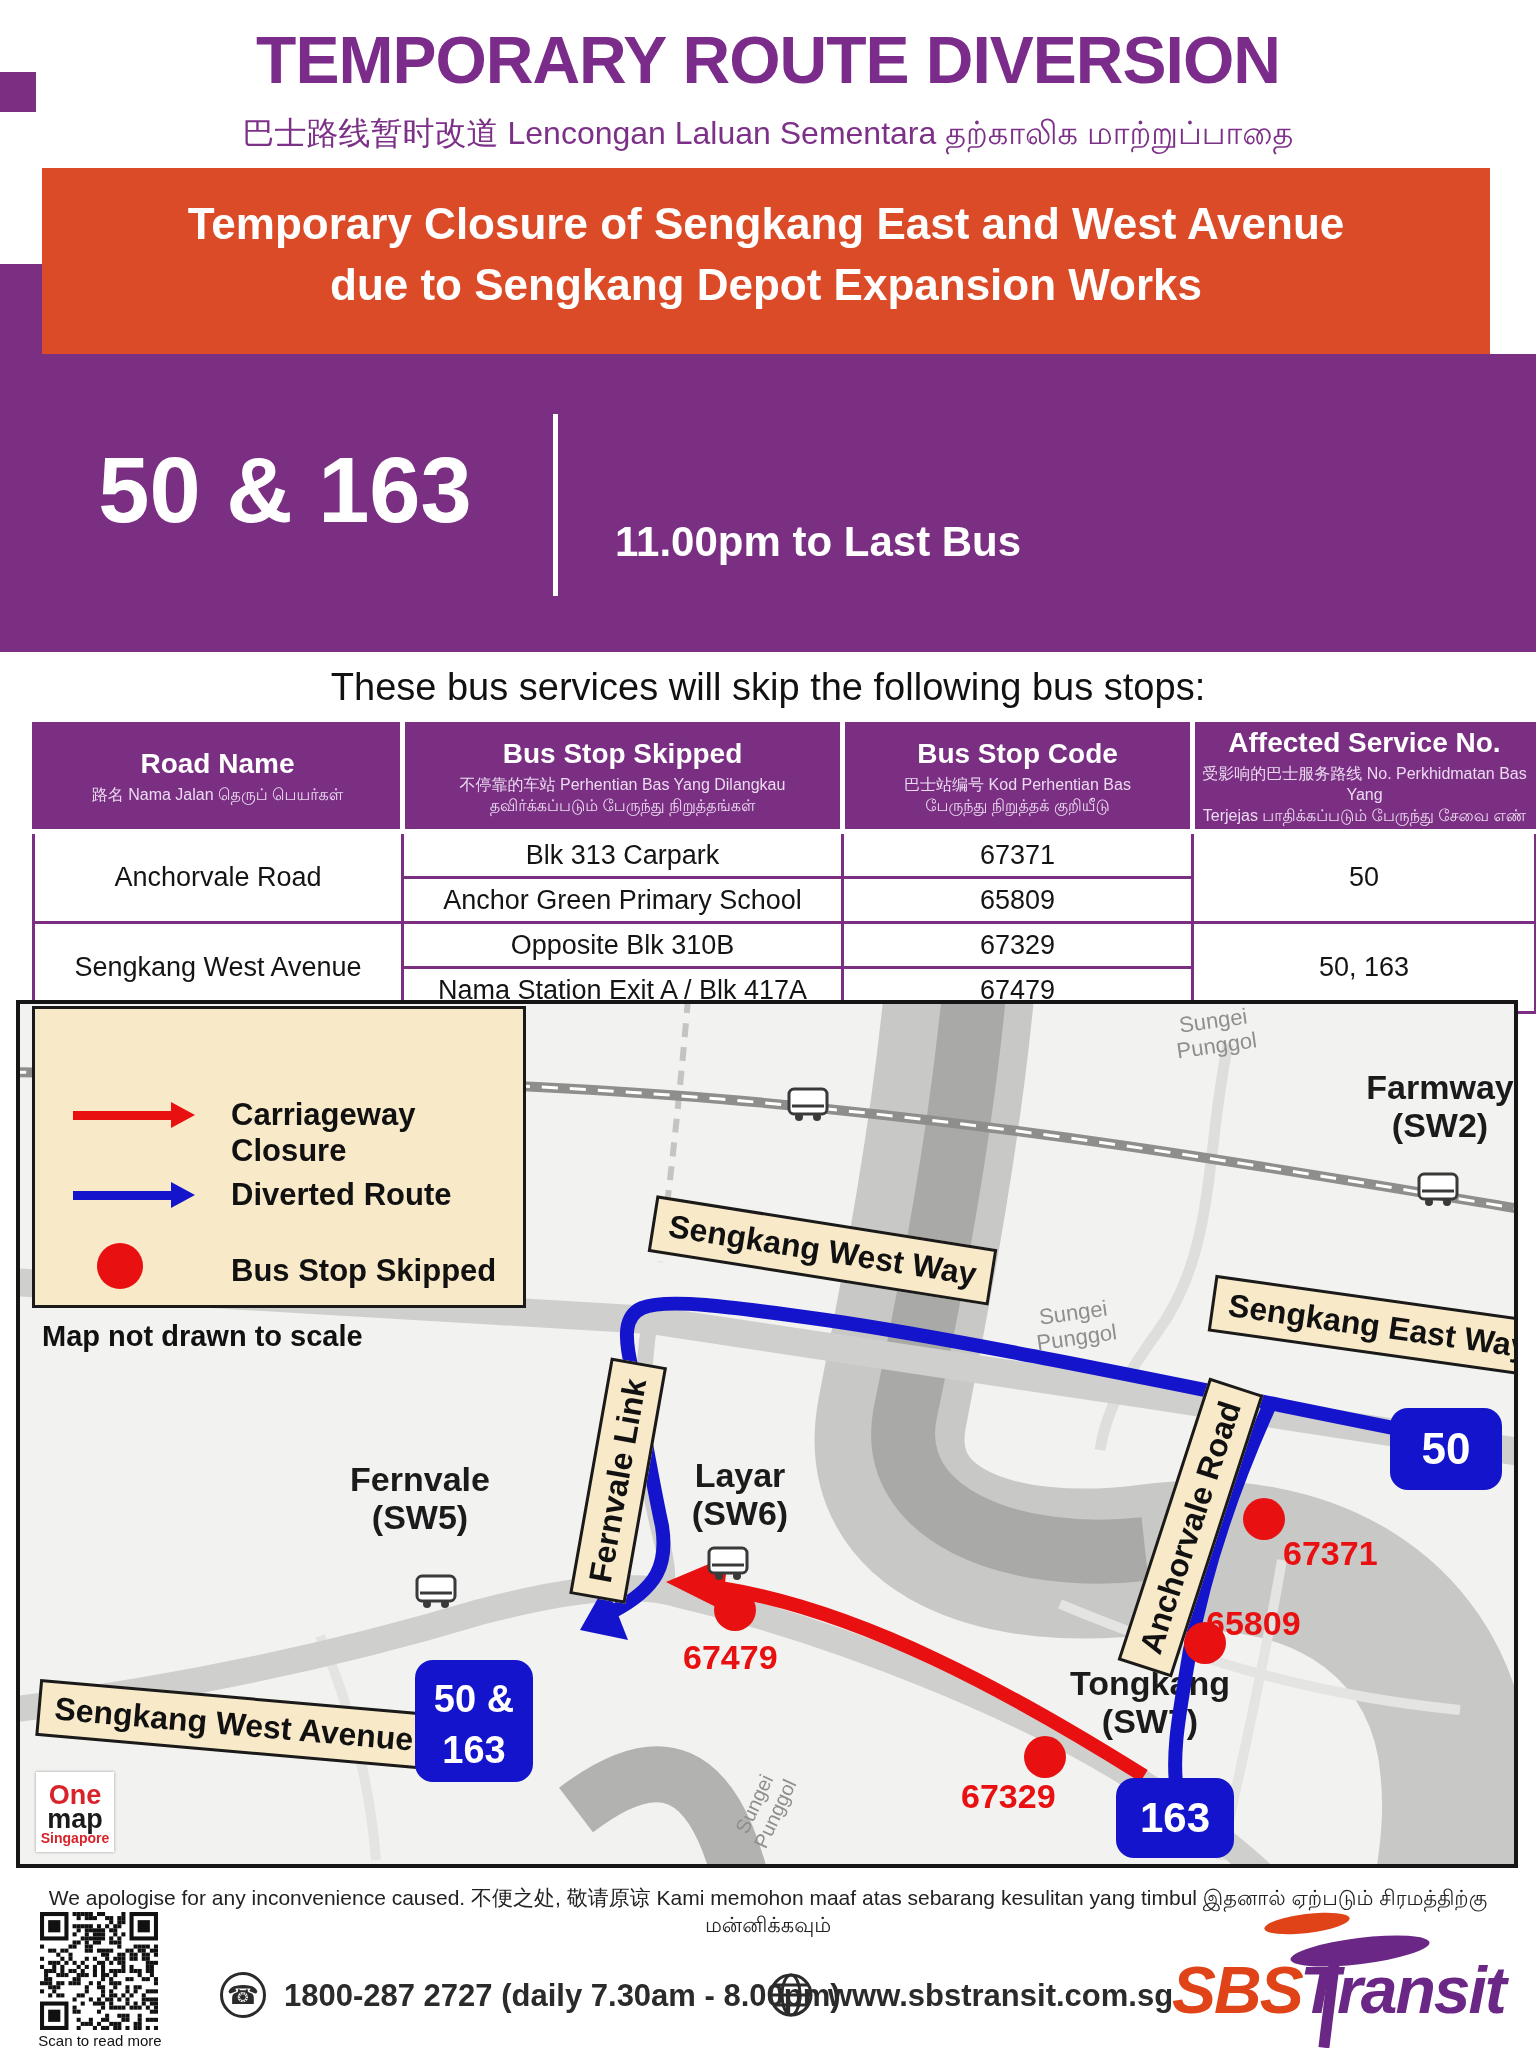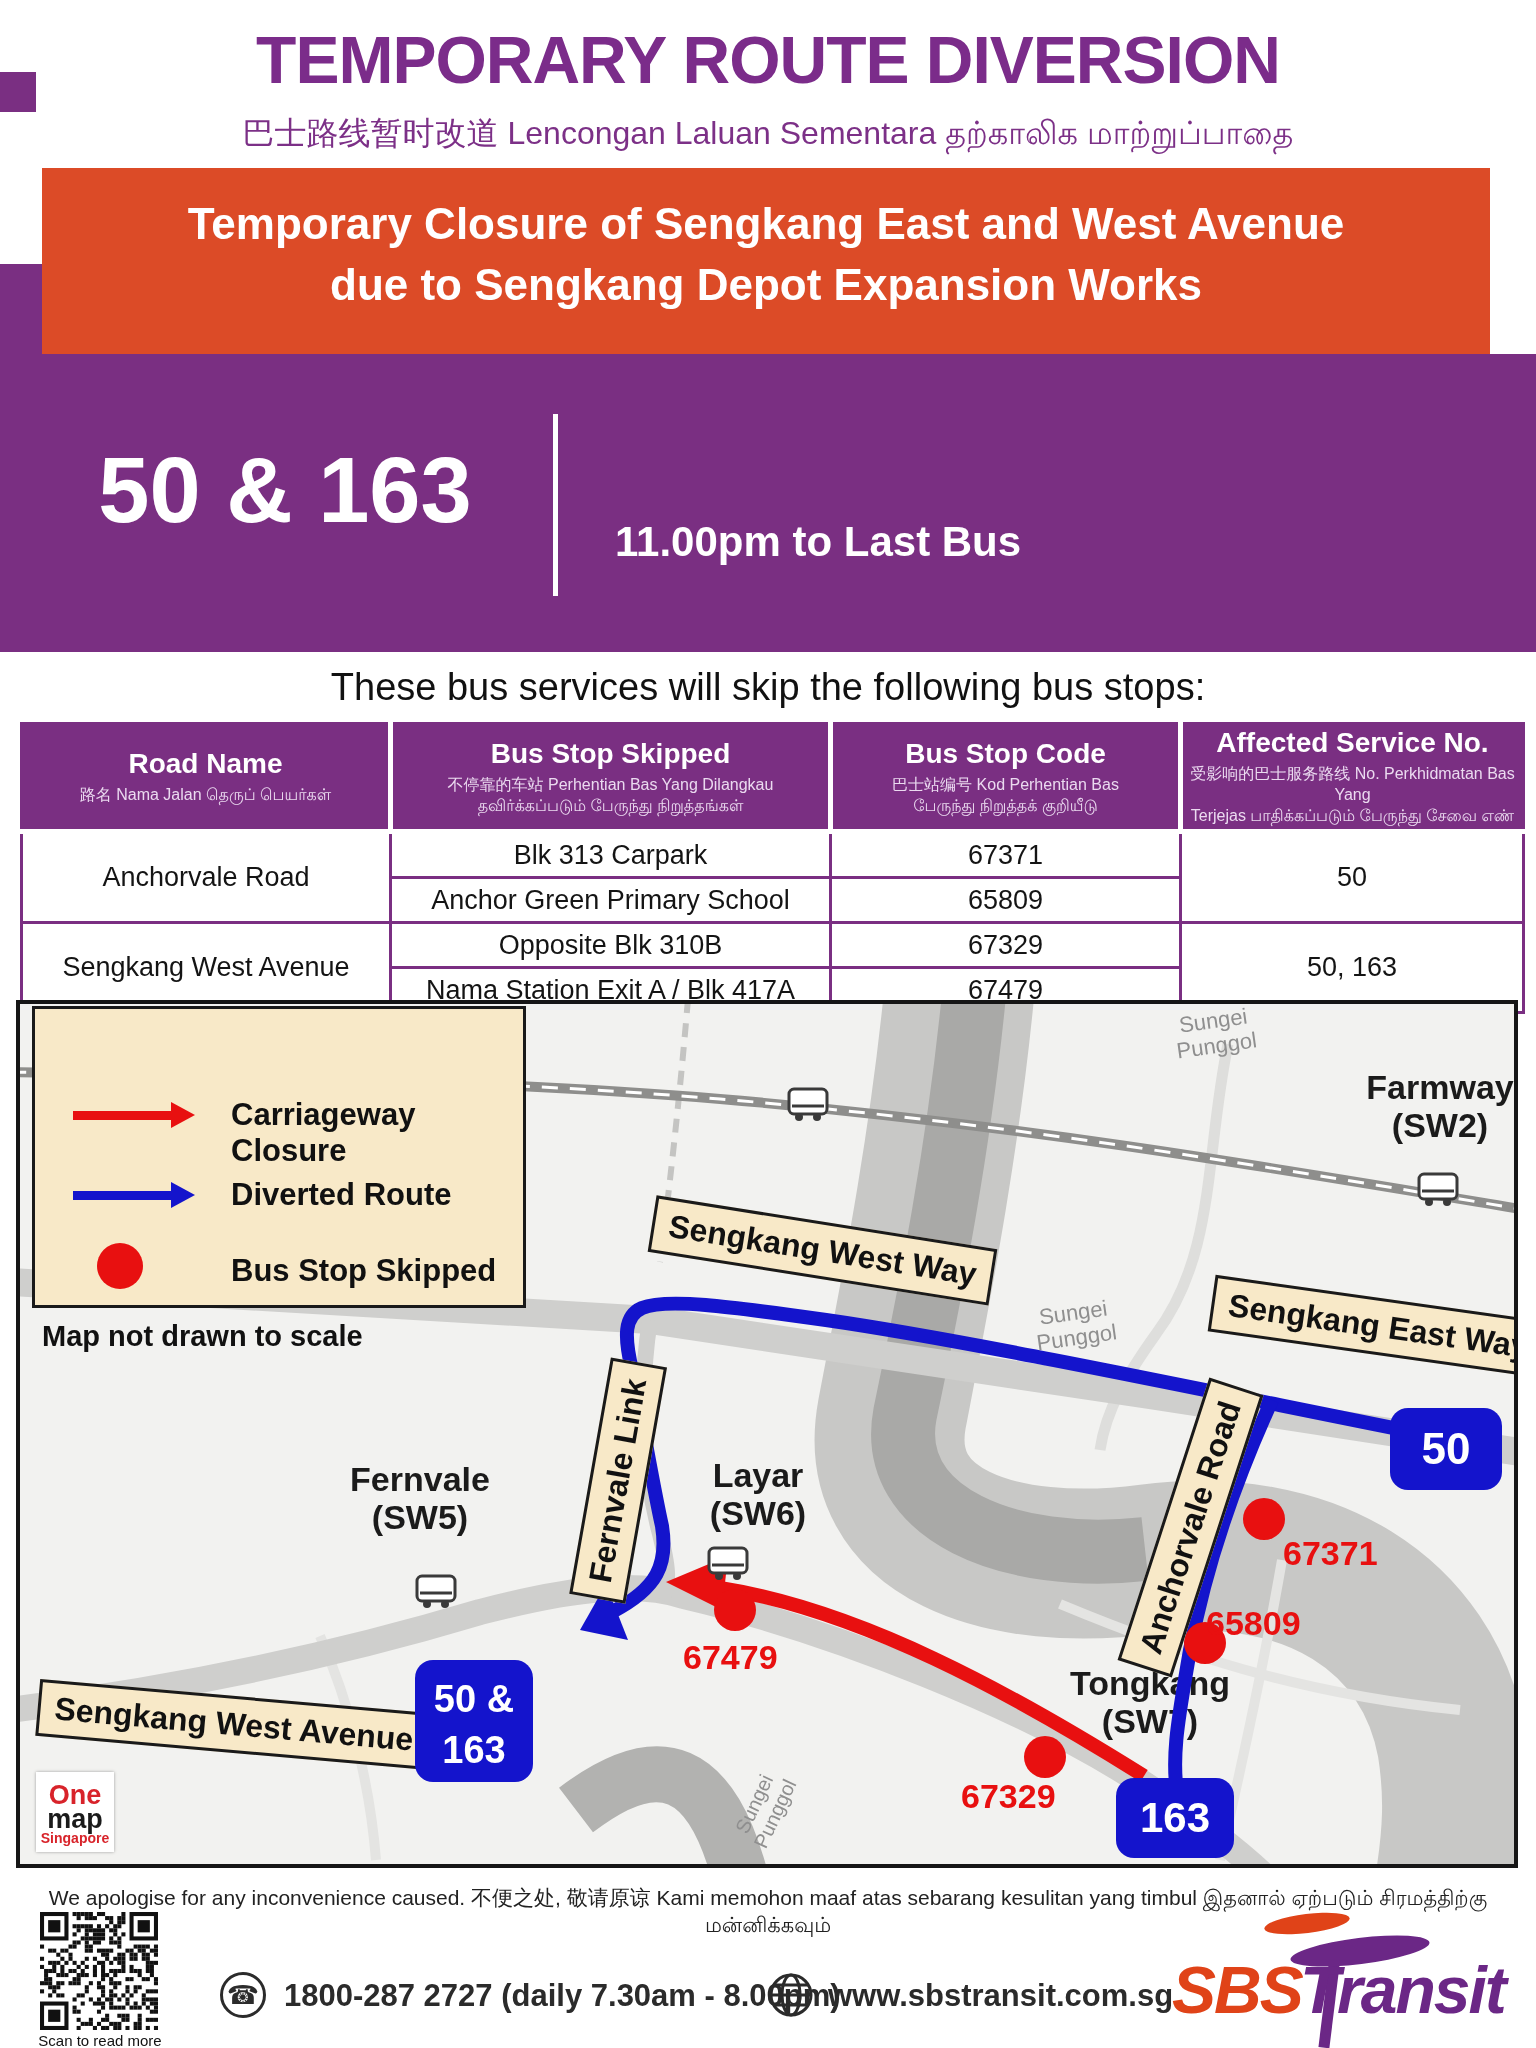--- a/index.html
+++ b/index.html
@@ -20,21 +20,21 @@
   .purple-band{left:0;top:354px;width:1536px;height:298px;background:#7A2F82;}
   .services-big{left:20px;top:438px;width:530px;text-align:center;color:#fff;
                 font-size:92px;font-weight:bold;}
   .band-divider{left:553px;top:414px;width:5px;height:182px;background:#fff;}
   .band-dates{left:615px;top:430px;color:#fff;font-size:56px;font-weight:bold;}
   .band-time{left:615px;top:518px;color:#fff;font-size:42px;font-weight:bold;}
 
   .intro-line{left:0;top:666px;width:1536px;text-align:center;color:#111;font-size:38px;}
 
   
-  .skip-table{position:absolute;left:20px;top:722px;width:1502px;border-collapse:collapse;
+  .skip-table{position:absolute;left:32px;top:722px;width:1502px;border-collapse:collapse;
               table-layout:fixed;}
   .skip-table th{background:#7A2F82;color:#fff;font-weight:bold;vertical-align:middle;
                  border-right:5px solid #fff;border-bottom:5px solid #fff;height:104px;padding:0;}
   .skip-table th:last-child{border-right:none;}
   .skip-table .h-main{font-size:28px;line-height:1.15;}
   .skip-table .h-sub{font-size:16px;font-weight:normal;color:#EBDAF0;line-height:1.3;margin-top:5px;}
   .skip-table td{border:3px solid #7A2F82;color:#141414;font-size:27px;text-align:center;
                  height:40px;padding:1px 4px;background:#fff;}
   .skip-table{border:3px solid #7A2F82;}
 
@@ -248,21 +248,21 @@
     </div>
 
     <div class="st-label" style="left:1320px;top:64px;width:200px;">
       <div>Farmway</div>
         <div>(SW2)</div>
     </div>
     <div class="st-label" style="left:300px;top:456px;width:200px;">
       <div>Fernvale</div>
         <div>(SW5)</div>
     </div>
-    <div class="st-label" style="left:638px;top:452px;width:200px;">
+    <div class="st-label" style="left:620px;top:452px;width:200px;">
       <div>Layar</div>
         <div>(SW6)</div>
     </div>
 
     <div class="water" style="left:1145px;top:4px;width:100px;transform:rotate(-8deg);">
       <div>Sungei</div>
         <div>Punggol</div>
     </div>
     <div class="water" style="left:1005px;top:296px;width:100px;transform:rotate(-8deg);">
       <div>Sungei</div>

